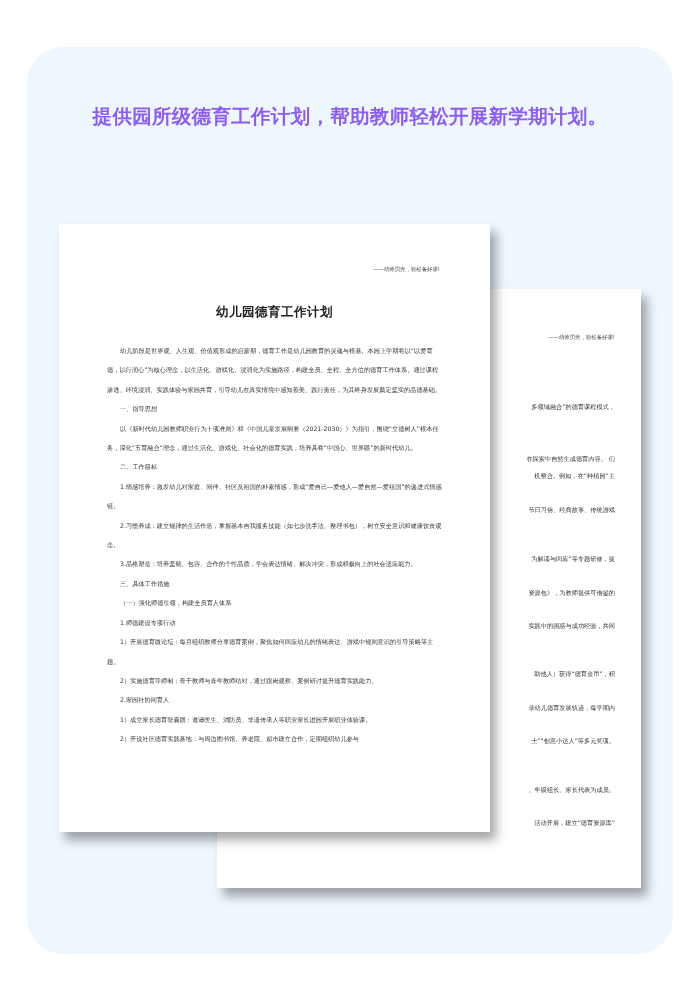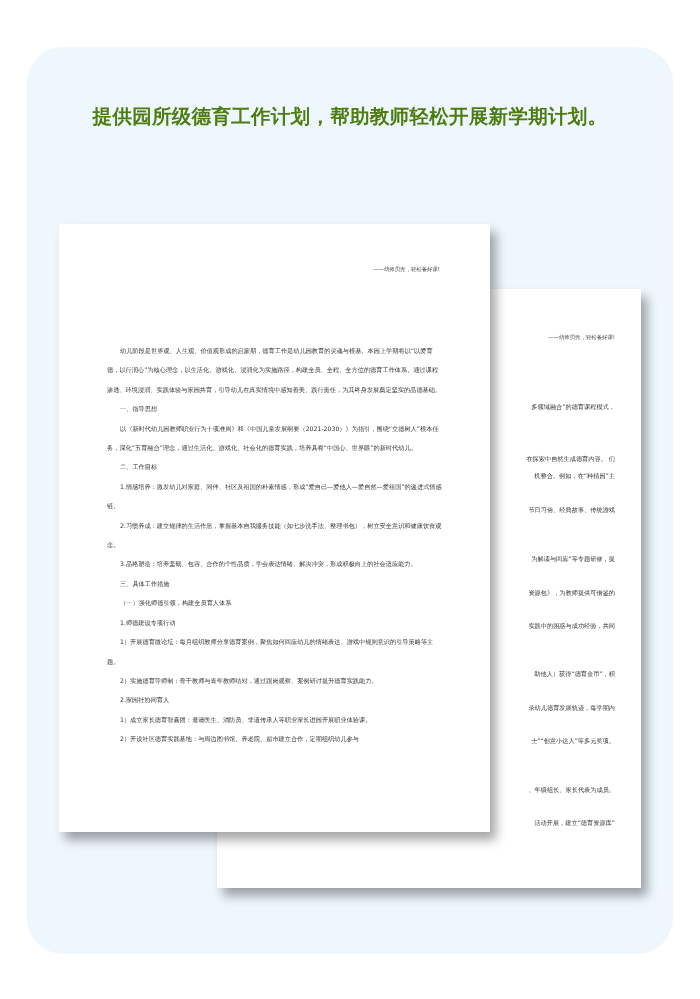--- a/index.html
+++ b/index.html
@@ -6,21 +6,21 @@
     body {
       width: 700px; height: 999px; background: #ffffff; position: relative; overflow: hidden;
       font-family: "DejaVu Sans", "Liberation Sans", sans-serif;
     }
     .card {
       position: absolute; left: 27px; top: 47px; width: 646px; height: 907px;
       background: #eef6fe; border-radius: 36px;
     }
     .headline {
       position: absolute; left: 0; right: 0; top: 56px; text-align: center;
-      font-size: 19.5px; font-weight: bold; color: #4d7c0f; letter-spacing: 0.3px;
+      font-size: 19.5px; font-weight: bold; color: #8b5cf6; letter-spacing: 0.3px;
       white-space: nowrap;
     }
     .page {
       position: absolute; background: #ffffff; overflow: hidden;
       box-shadow: 6px 8px 10px rgba(0,0,0,0.35);
     }
     .page-back { left: 190px; top: 242px; width: 424px; height: 599px; }
     .page-front { left: 32px; top: 177px; width: 431px; height: 608px; }
     .slogan {
       position: absolute; font-size: 5.4px; color: #444; white-space: nowrap;
@@ -58,20 +58,21 @@
     <div class="back-line" style="right:26px; top:333px;">实践中的困惑与成功经验，共同</div>
     <div class="back-line" style="right:26px; top:381px;">助他人）获得“德育金币”，积</div>
     <div class="back-line" style="right:26px; top:415px;">录幼儿德育发展轨迹，每学期内</div>
     <div class="back-line" style="right:26px; top:448px;">士”“创意小达人”等多元奖项。</div>
     <div class="back-line" style="right:26px; top:497px;">、年级组长、家长代表为成员。</div>
     <div class="back-line" style="right:26px; top:530px;">活动开展，建立“德育资源库”</div>
   </div>
 
   <div class="page page-front">
     <div class="slogan" style="right:50px; top:42px;">——幼师贝壳，轻松备好课!</div>
+    <div class="doc-title" style="top:80px;">幼儿园德育工作计划</div>
     <div class="body-text" style="top:117px;">
       <p class="indent">幼儿阶段是世界观、人生观、价值观形成的启蒙期，德育工作是幼儿园教育的灵魂与根基。本园上学期将以“以爱育德，以行润心”为核心理念，以生活化、游戏化、浸润化为实施路径，构建全员、全程、全方位的德育工作体系。通过课程渗透、环境浸润、实践体验与家园共育，引导幼儿在真实情境中感知善美、践行责任，为其终身发展奠定坚实的品德基础。</p>
       <p class="indent">一、指导思想</p>
       <p class="indent">以《新时代幼儿园教师职业行为十项准则》和《中国儿童发展纲要（2021-2030）》为指引，围绕“立德树人”根本任务，深化“五育融合”理念，通过生活化、游戏化、社会化的德育实践，培养具有“中国心、世界眼”的新时代幼儿。</p>
       <p class="indent">二、工作目标</p>
       <p class="indent">1.情感培养：激发幼儿对家庭、同伴、社区及祖国的朴素情感，形成“爱自己—爱他人—爱自然—爱祖国”的递进式情感链。</p>
       <p class="indent">2.习惯养成：建立规律的生活作息，掌握基本自我服务技能（如七步洗手法、整理书包），树立安全意识和健康饮食观念。</p>
       <p class="indent">3.品格塑造：培养坚韧、包容、合作的个性品质，学会表达情绪、解决冲突，形成积极向上的社会适应能力。</p>
       <p class="indent">三、具体工作措施</p>
       <p class="indent">（一）强化师德引领，构建全员育人体系</p>

